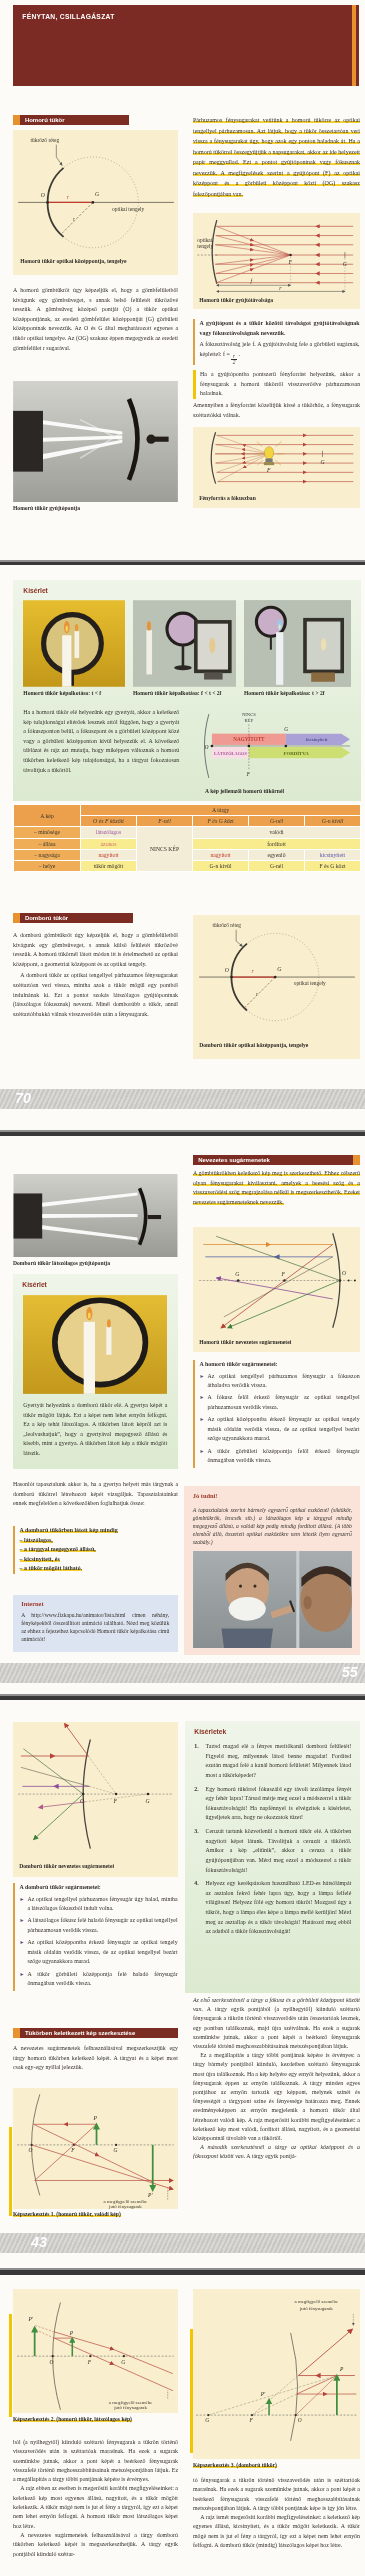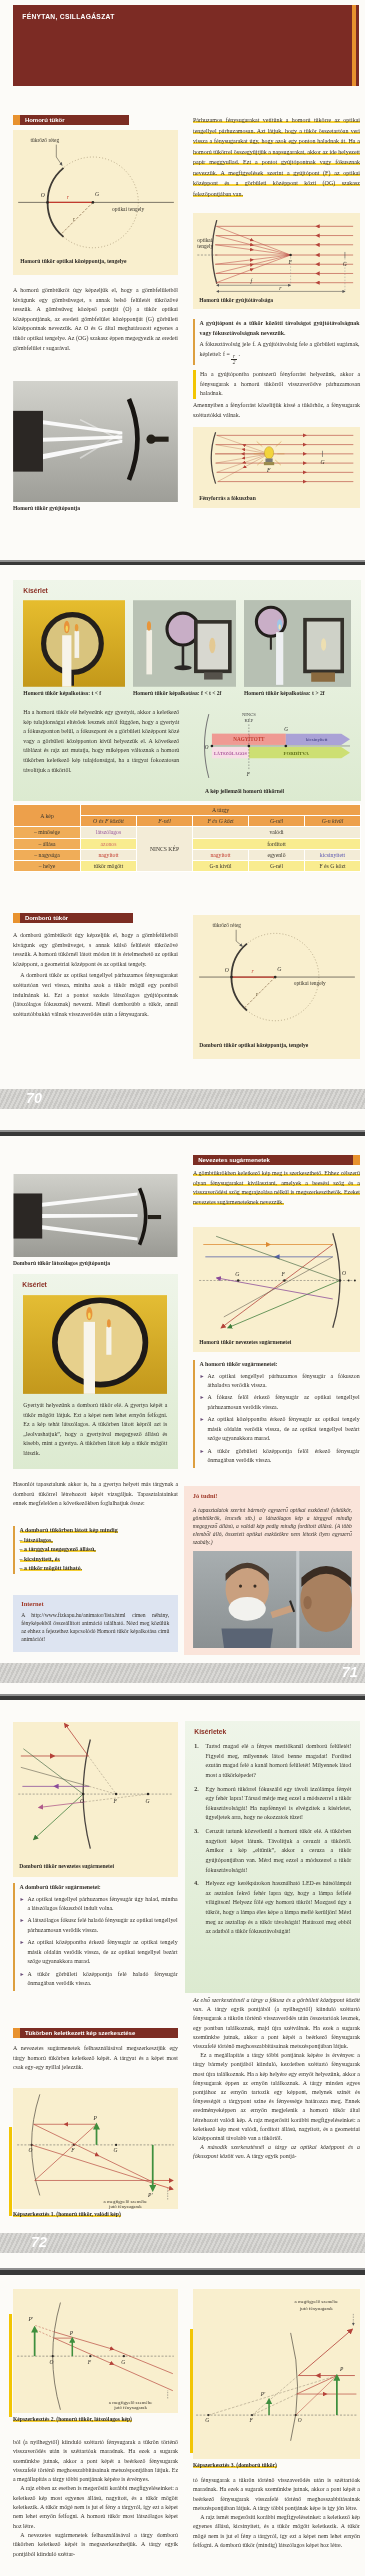--- a/index.html
+++ b/index.html
@@ -410,21 +410,21 @@
       <text x="62" y="110" font-size="11" class="lblit" fill="#2c2925">O</text>
       <text x="164" y="108" font-size="11" class="lblit" fill="#2c2925">G</text>
       <text x="114" y="113" font-size="11" class="lblit" fill="#c23b2e">r</text>
       <text x="122" y="156" font-size="11" class="lblit" fill="#6a5a3a">r</text>
       <text x="196" y="136" font-size="10.5" fill="#3a362e">optikai tengely</text>
     </svg>
     <div class="cap abs" style="left:6.2px;top:127px;width:155px">Domború tükör optikai középpontja, tengelye</div>
   </div>
 
   <div class="band" style="top:524px">
-    <span class="pnum" style="left:26px">70</span>
+    <span class="pnum" style="left:15px">70</span>
   </div>
  </div>
 
  <div class="divider" style="top:1130px;height:6.2px"></div>
 
  <div class="page" style="top:1136px;height:558px">
 
   <div class="abs" style="left:13px;top:38px;width:165px;height:83px">
     <svg width="165" height="83" viewBox="0 0 320 162">
       <defs>
@@ -559,21 +559,21 @@
       <polygon points="55,150 155,150 150,188 60,188" fill="#5a6474"></polygon>
       <rect x="150" y="118" width="44" height="13" fill="#c9a07f" transform="rotate(-18 150 118)"></rect>
       <line x1="188" y1="96" x2="196" y2="118" stroke="#2c2925" stroke-width="4"></line>
       <ellipse cx="258" cy="95" rx="50" ry="62" fill="#a8805f"></ellipse>
       <path d="M210,70 Q258,18 306,70 L306,52 Q258,6 210,52 Z" fill="#3a2c22"></path>
       <ellipse cx="222" cy="100" rx="8" ry="13" fill="#936b4c"></ellipse>
     </svg>
   </div>
 
   <div class="band" style="top:527px">
-    <span class="pnum" style="right:8.2px">71</span>
+    <span class="pnum" style="right:8.2px">55</span>
   </div>
  </div>
 
  <div class="divider" style="top:1694px;height:6.2px"></div>
 
  <div class="page" style="top:1700px;height:568px">
 
   <div class="abs cream" style="left:13px;top:21.6px;width:165px;height:155px">
     <svg width="165" height="138" viewBox="0 0 320 268">
       <path d="M150,34 Q122,140 150,246" fill="none" stroke="#4a4440" stroke-width="2.5"></path>
@@ -679,21 +679,21 @@
     </div>
   </div>
 
   <div class="abs txt lh178" style="left:193px;top:296px;width:167px">
     <p><span class="ital">Az első szerkesztésnél a tárgy a fókusz és a görbületi középpont között van.</span><span> A tárgy egyik pontjából (a nyílhegytől) kiinduló széttartó fénysugarak a tükrön történő visszaverődés után összetartóak lesznek, egy pontban találkoznak, majd újra szétválnak. Ha ezek a sugarak szemünkbe jutnak, akkor a pont képét a beérkező fénysugarak visszafelé történő meghosszabbításainak metszéspontjában látjuk.</span></p>
     <p class="ind">Ez a megállapítás a tárgy többi pontjának képére is érvényes: a tárgy bármely pontjából kiinduló, kezdetben széttartó fénysugarak most újra találkoznak. Ha a kép helyére egy ernyőt helyezünk, akkor a fénysugarak éppen az ernyőn találkoznak. A tárgy minden egyes pontjához az ernyőn tartozik egy képpont, melynek színét és fényességét a tárgypont színe és fényessége határozza meg. Ennek eredményeképpen az ernyőn megjelenik a homorú tükör által létrehozott valódi kép. A rajz megerősíti korábbi megfigyeléseinket: a keletkező kép most valódi, fordított állású, nagyított, és a geometriai középpontnál távolabb van a tükörtől.</p>
     <p class="ind"><span class="ital">A második szerkesztésnél a tárgy az optikai középpont és a fókuszpont között van.</span><span> A tárgy egyik pontjá-</span></p>
   </div>
 
   <div class="band" style="top:533px">
-    <span class="pnum" style="left:31px">72</span>
+    <span class="pnum" style="left:31px">43</span>
   </div>
  </div>
 
  <div class="divider" style="top:2268px;height:6.2px"></div>
 
  <div class="page" style="top:2275px;height:552px">
 
   <div class="ybar" style="left:9.3px;top:39px;height:103px"></div>
 
   <div class="abs cream" style="left:13px;top:14.4px;width:165px;height:124px">

